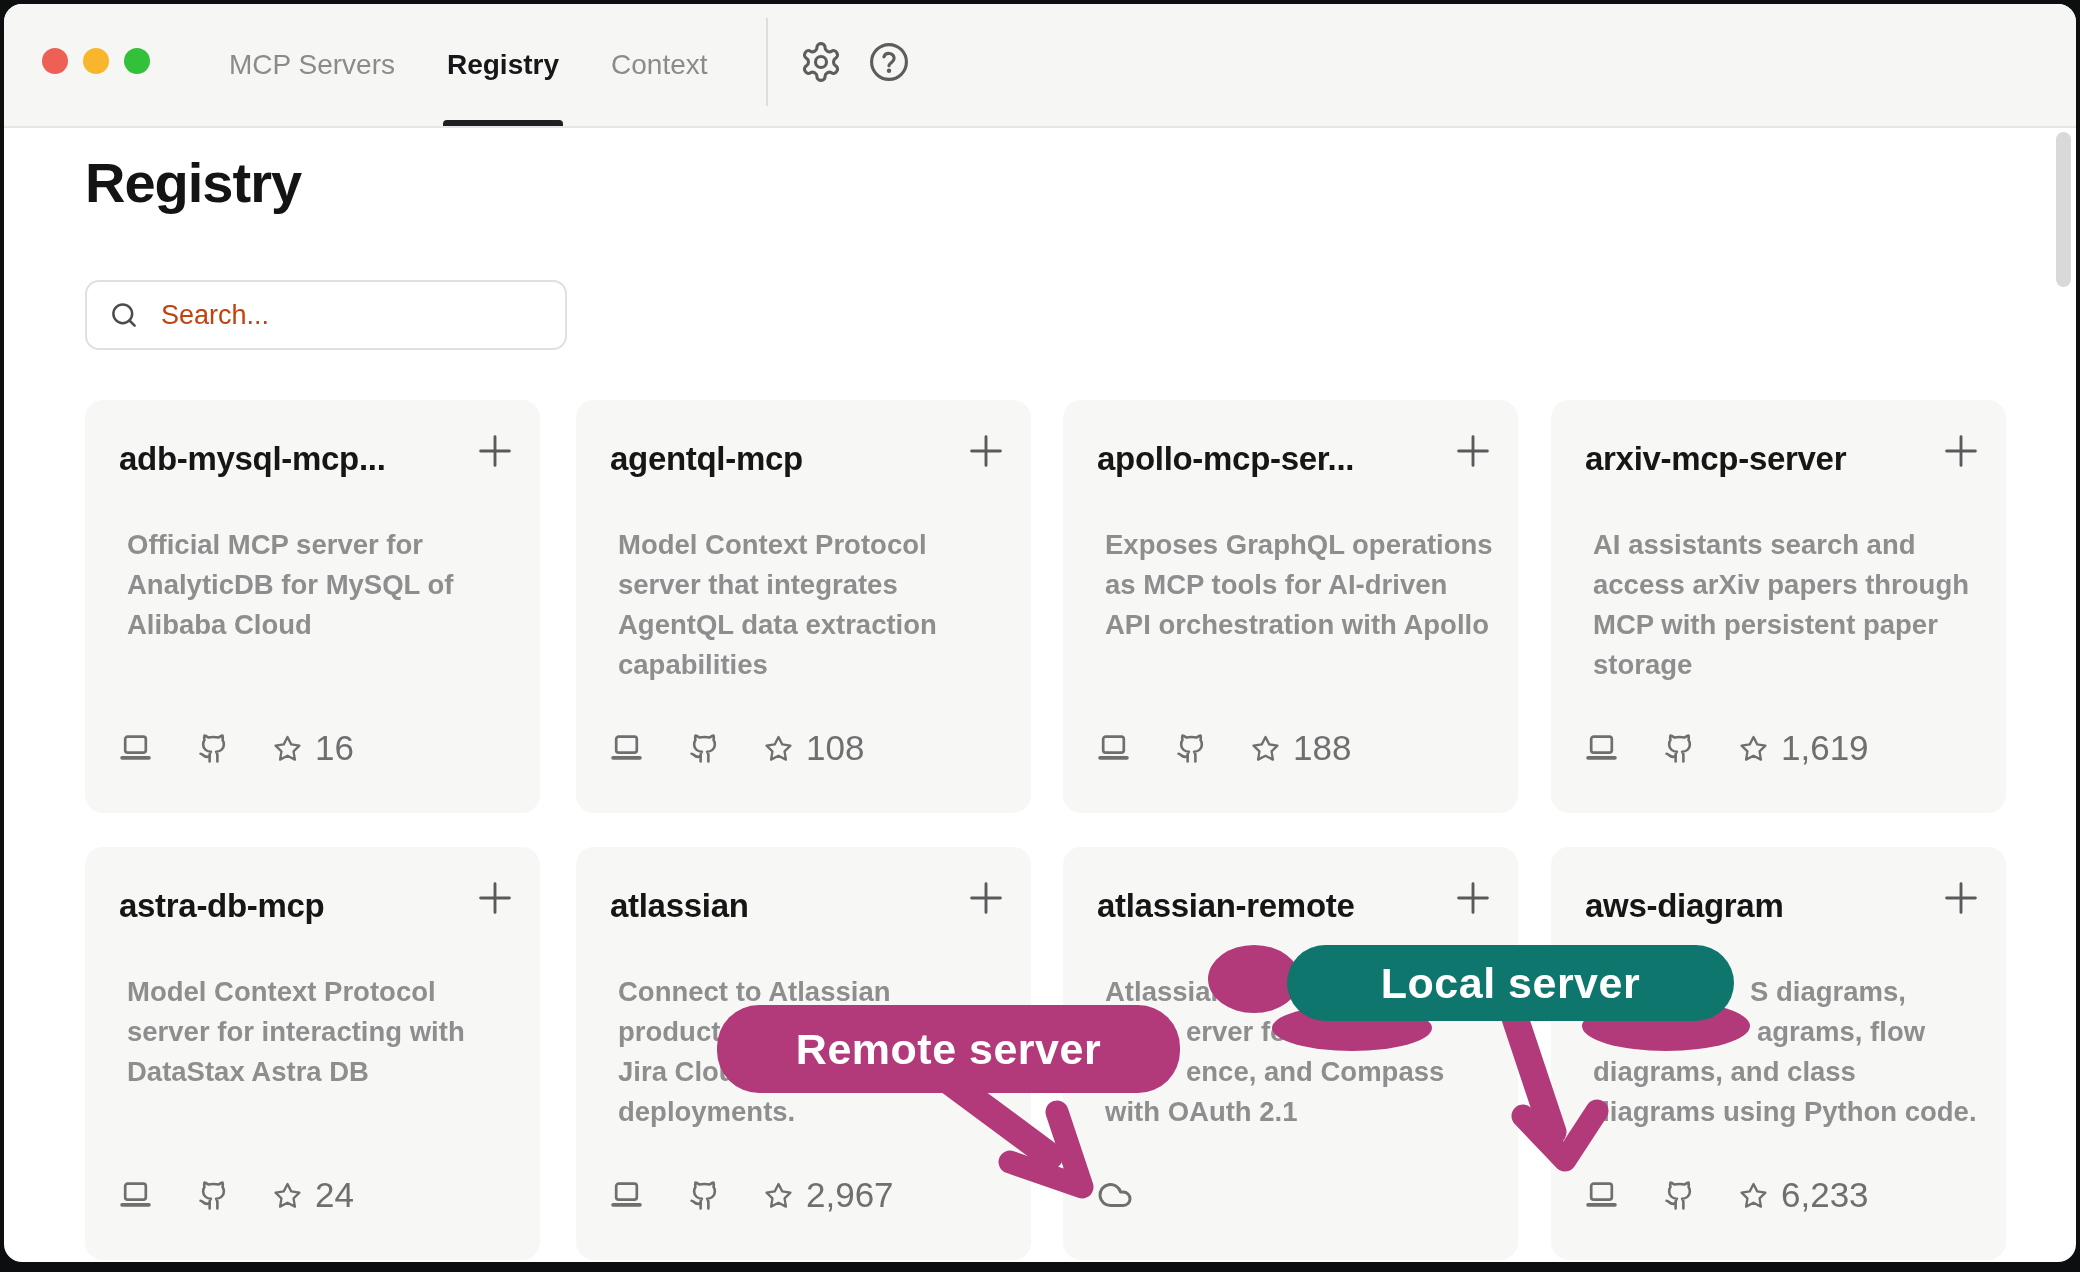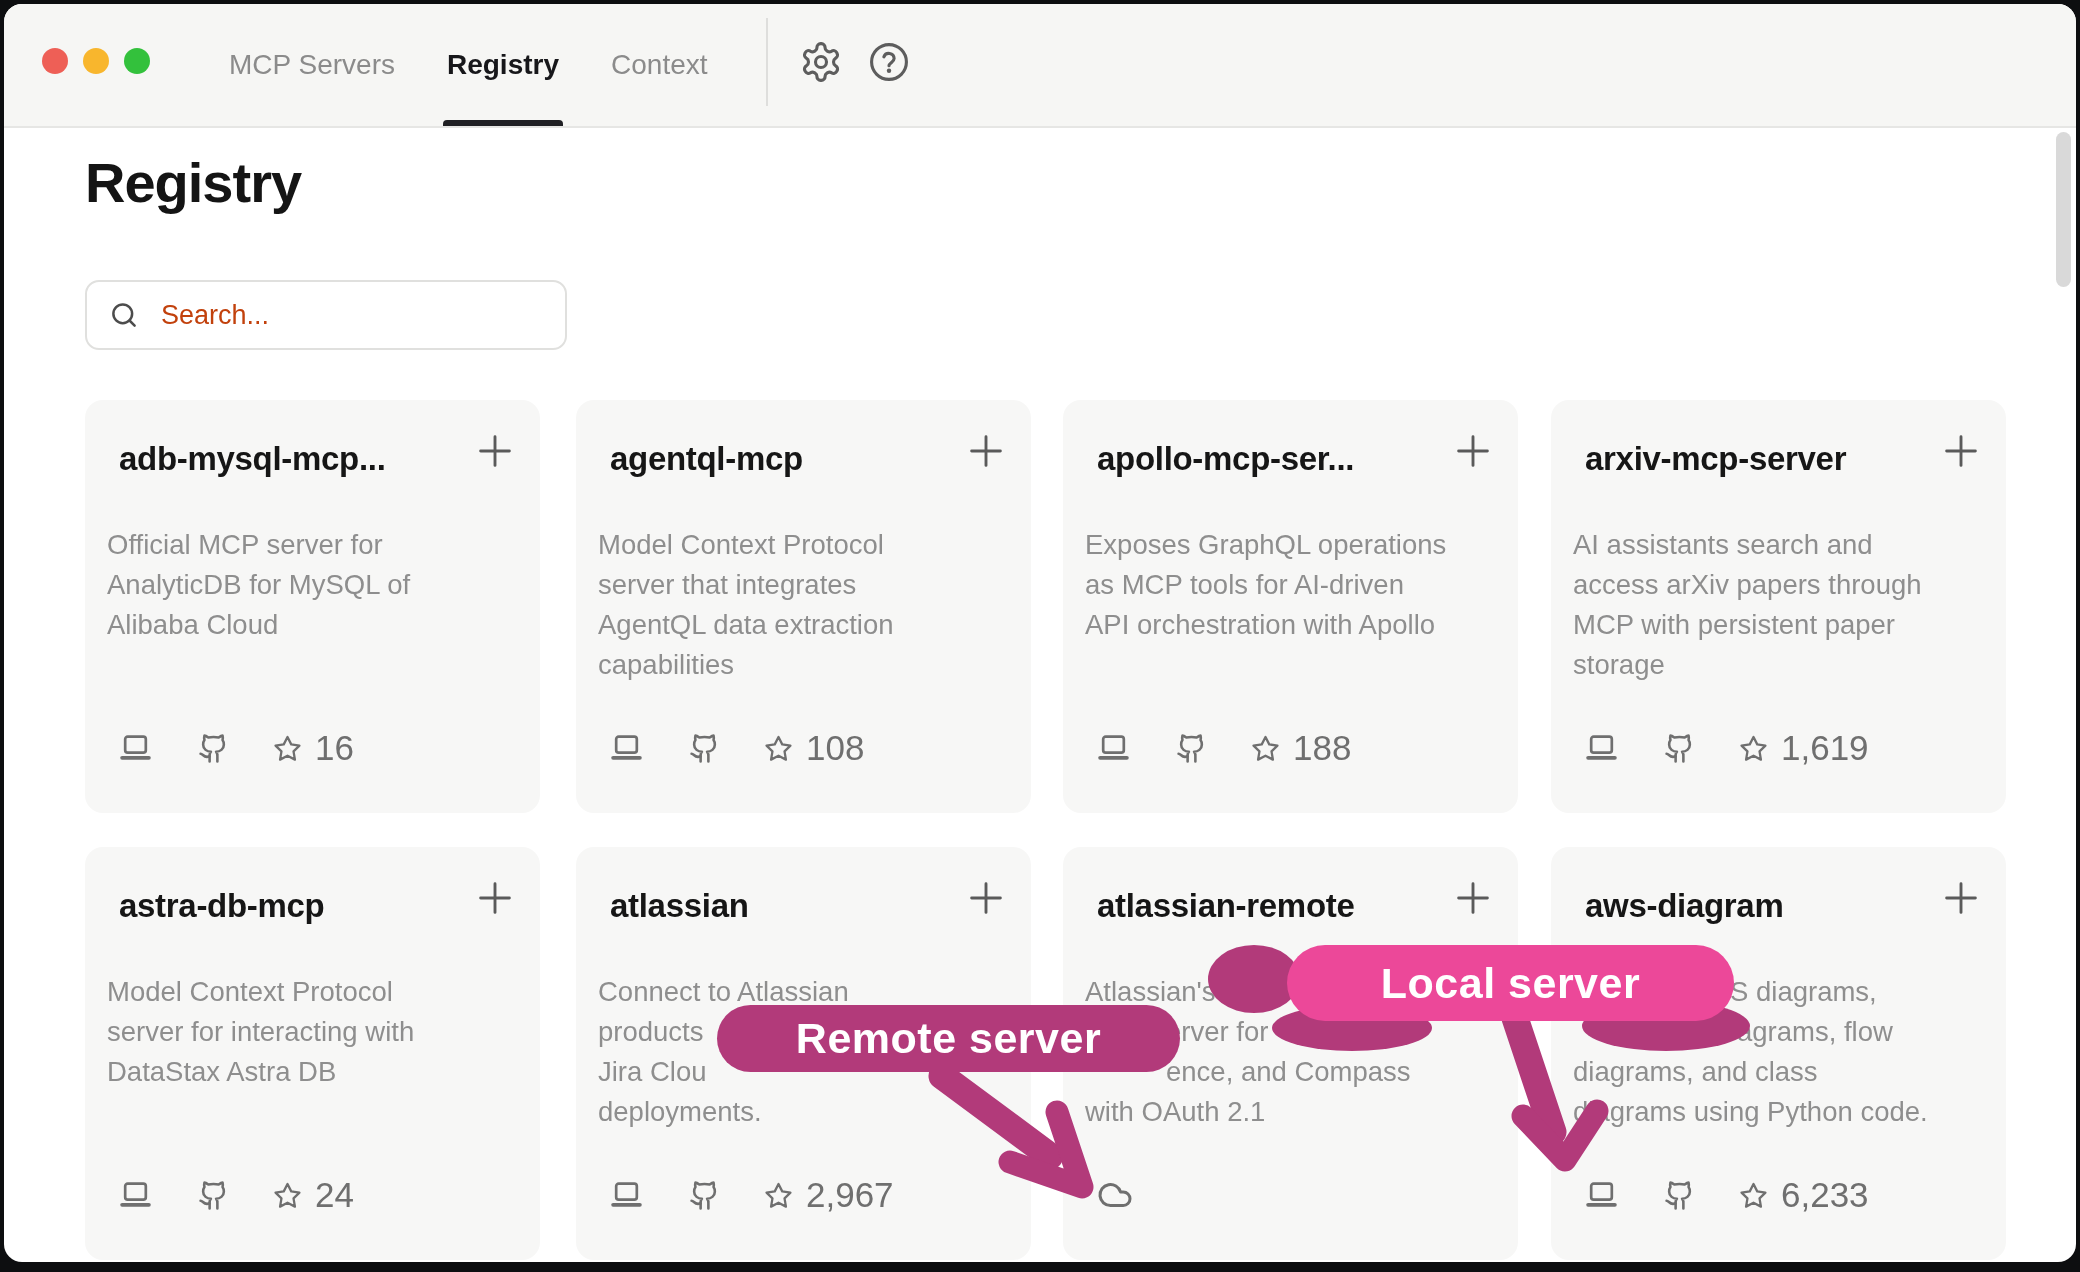--- a/index.html
+++ b/index.html
@@ -34,33 +34,33 @@
 
   .scrollbar{position:absolute;left:2052px;top:128px;width:15px;height:155px;
              background:#d9d9d9;border-radius:8px;}
 
   
   .card{position:absolute;width:455px;height:413px;background:#f7f7f6;border-radius:18px;}
   .card .title{position:absolute;left:34px;top:40px;font-size:33px;font-weight:700;
                color:#161616;letter-spacing:-.3px;white-space:nowrap;}
   .card .add{position:absolute;top:28px;right:22px;width:46px;height:46px;color:#5a5a5a;}
   .card .add svg{width:100%;height:100%;}
-  .card .desc{position:absolute;left:22px;top:125px;right:20px;}
+  .card .desc{position:absolute;left:42px;top:125px;right:20px;font-weight:bold;}
   .card .desc div{height:40px;line-height:40px;font-size:27.5px;color:#8e8e8e;white-space:nowrap;}
   .card .foot{position:absolute;left:34px;bottom:48px;height:34px;display:flex;align-items:center;color:#6f6f6f;}
   .card .foot .i-laptop{width:33px;height:33px;}
   .card .foot .i-git{width:31px;height:31px;margin-left:46px;}
   .card .foot .i-star{width:29px;height:29px;margin-left:44px;}
   .card .foot .i-cloud{width:36px;height:36px;}
   .card .foot .count{margin-left:13px;font-size:35px;color:#6f6f6f;}
 
   
   .badge{position:absolute;display:flex;align-items:center;justify-content:center;
          color:#fff;font-weight:700;font-size:43px;letter-spacing:.5px;}
-  .badge-remote{left:713px;top:1001px;width:463px;height:67px;border-radius:42px;}
+  .badge-remote{left:713px;top:1001px;width:463px;height:88px;border-radius:42px;}
   .badge-local{left:1283px;top:941px;width:447px;height:76px;border-radius:38px;}
   .overlay{position:absolute;left:0;top:0;width:100%;height:100%;pointer-events:none;}
 </style>
 </head>
 <body>
 
 <svg width="0" height="0" style="position:absolute">
   <defs>
     <g id="ic-laptop">
       <rect x="6" y="4.5" width="20" height="15.5" rx="2.4" fill="none" stroke="currentColor" stroke-width="2.6"></rect>
@@ -342,18 +342,18 @@
       <path d="M938 1072 L1046 1152" class="ann-stroke" stroke-width="27" stroke="#b23a7a" fill="none" stroke-linecap="round" stroke-linejoin="round"></path>
       <path d="M1006 1158 L1078 1183 L1053 1108" class="ann-stroke" stroke-width="23" stroke="#b23a7a" fill="none" stroke-linecap="round" stroke-linejoin="round"></path>
 
       <path d="M1511 1014 L1549 1128" class="ann-stroke" stroke-width="27" stroke="#b23a7a" fill="none" stroke-linecap="round" stroke-linejoin="round"></path>
       <path d="M1519 1112 L1561 1156 L1593 1107" class="ann-stroke" stroke-width="23" stroke="#b23a7a" fill="none" stroke-linecap="round" stroke-linejoin="round"></path>
     </svg>
 
     <div class="badge badge-remote" style="background: rgb(178, 58, 122);">
       <span>Remote server</span>
     </div>
-    <div class="badge badge-local" style="background: #ec4899;">
+    <div class="badge badge-local" style="background: #0f766e;">
       <span>Local server</span>
     </div>
 
   </div>
 </div>
 
 </body></html>

